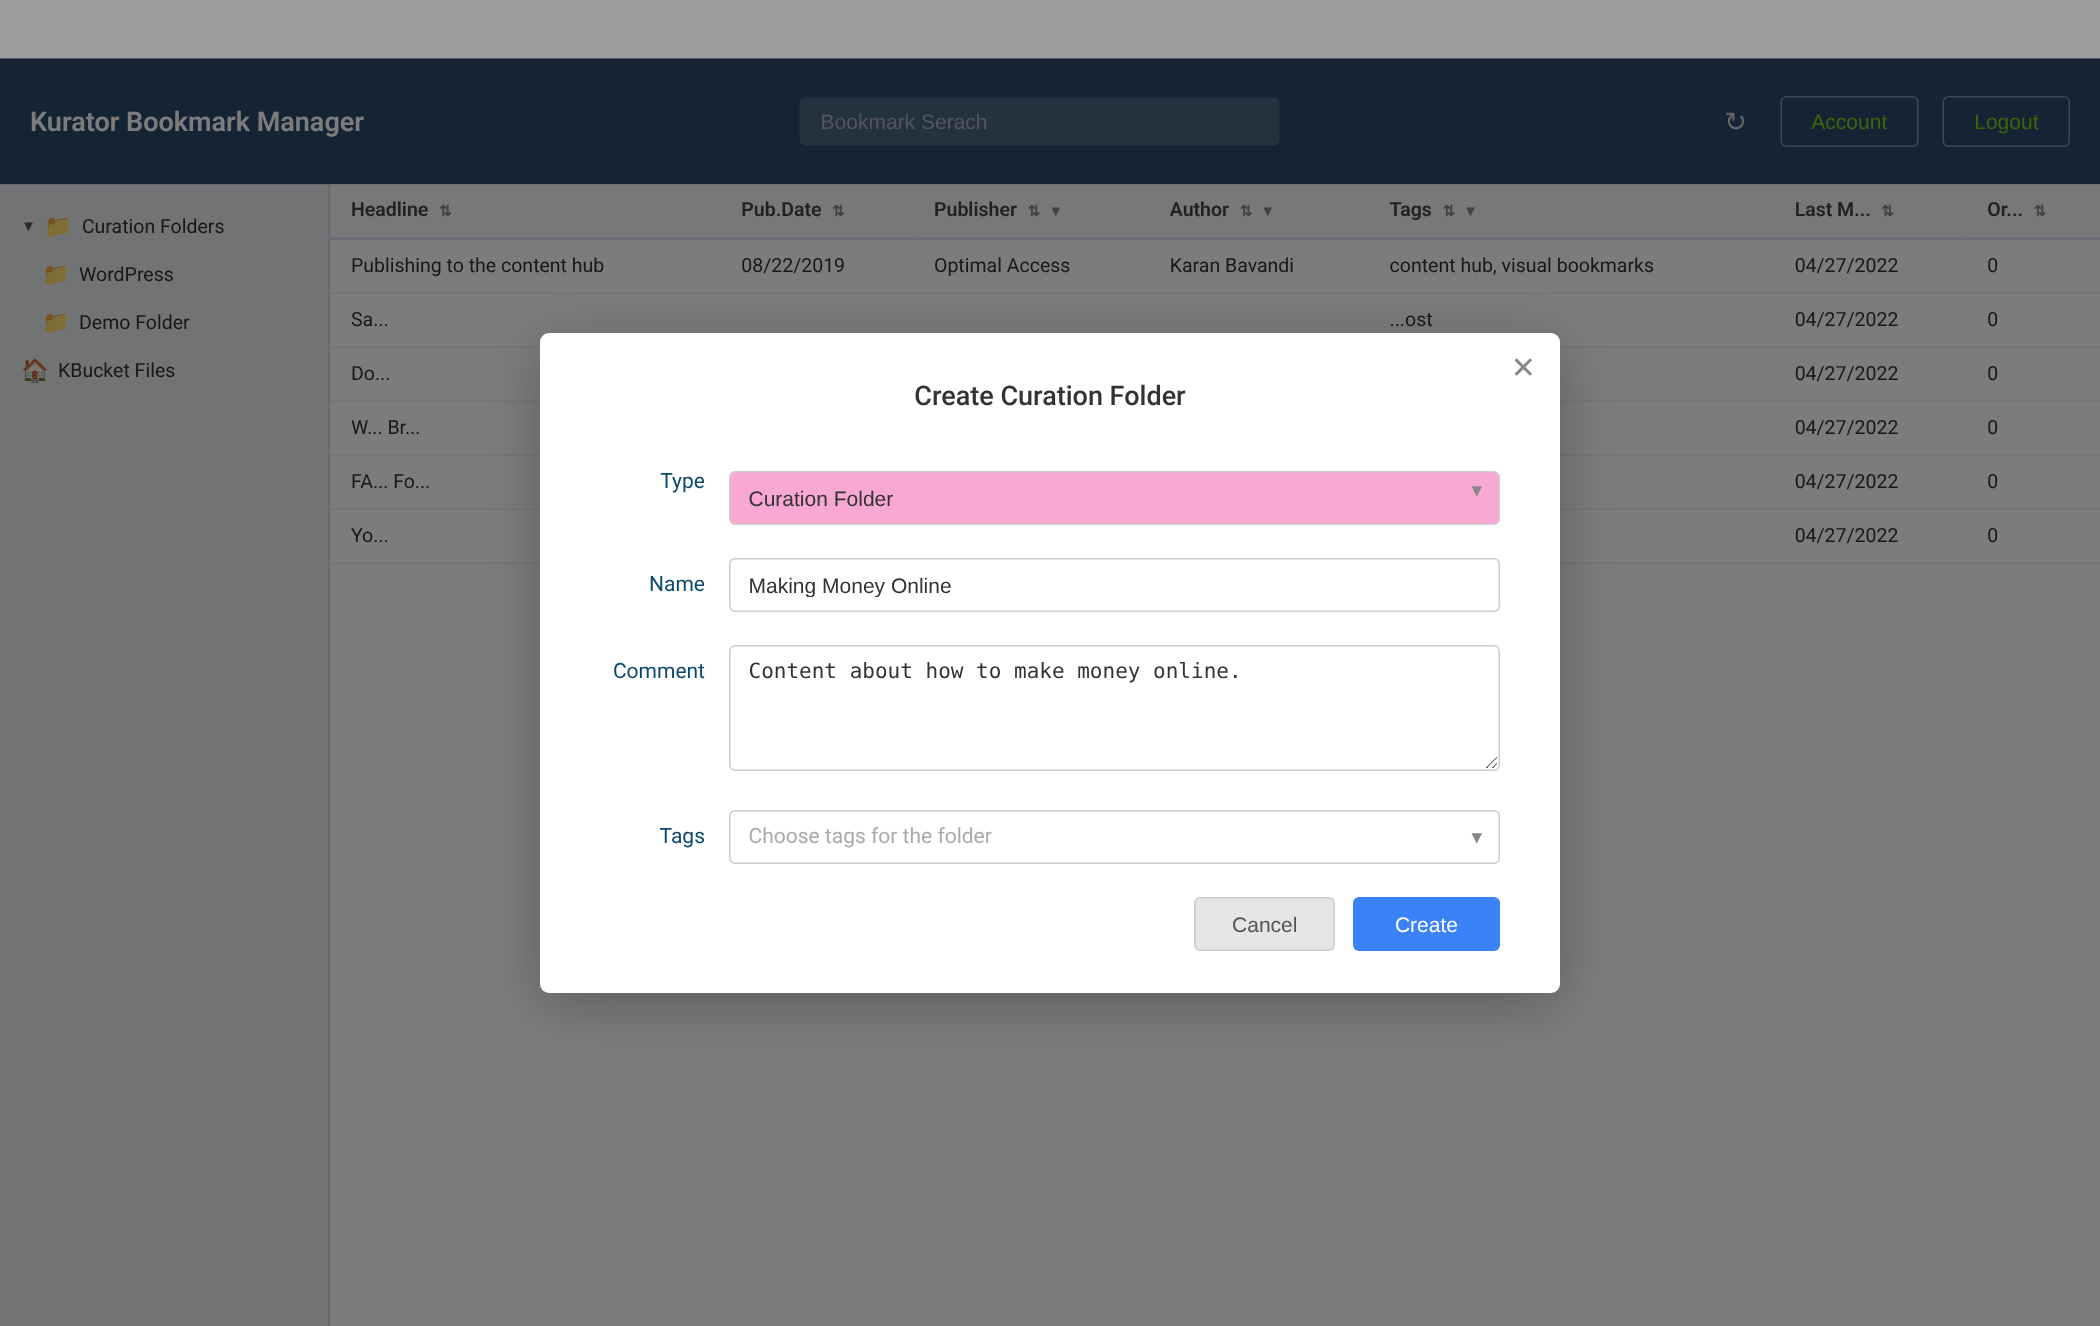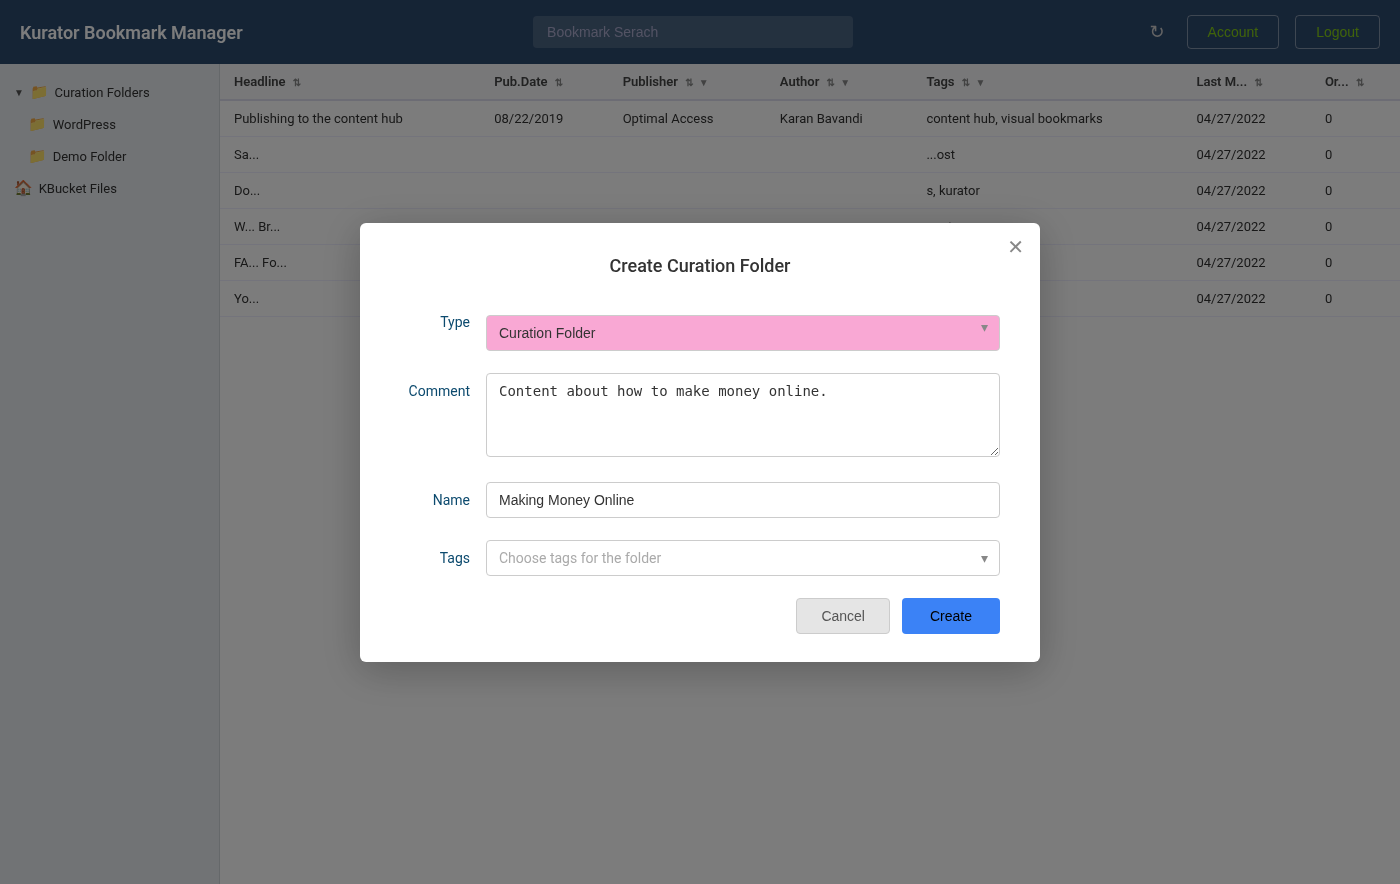--- a/index.html
+++ b/index.html
@@ -1,25 +1,26 @@
 <!DOCTYPE html>
 <html><head>
   <meta charset="utf-8">
   <style>
     * { box-sizing: border-box; margin: 0; padding: 0; }
     body { font-family: -apple-system, BlinkMacSystemFont, 'Segoe UI', Roboto, sans-serif; font-size: 14px; background: #f0f2f5; }
 
     
     .header {
       background: #2c4a6e;
-      height: 64px;
+      height: 84px;
       display: flex;
       align-items: center;
       padding: 0 20px;
       gap: 16px;
+      margin-top: 39px;
     }
     .header-title {
       color: #fff;
       font-size: 18px;
       font-weight: 600;
       flex: 0 0 auto;
     }
     .header-search-wrap {
       flex: 1;
       display: flex;
@@ -253,21 +254,21 @@
       background: #e5e5e5;
       color: #555;
       font-size: 14px;
       cursor: pointer;
     }
     .btn-create {
       padding: 9px 28px;
       border: none;
       border-radius: 4px;
       background: #3b82f6;
-      color: #000000;
+      color: #ffffff;
       font-size: 14px;
       font-weight: 500;
       cursor: pointer;
     }
 
     
     .bg-dimmed {
       filter: brightness(0.75);
       pointer-events: none;
       user-select: none;
@@ -416,30 +417,30 @@
       <div class="form-label">Type</div>
       <div class="form-control">
         <div class="select-wrap">
           <select id="type-select">
           <option value="Curation Folder">Curation Folder</option><option value="KBucket Folder">KBucket Folder</option></select>
         </div>
       </div>
     </div>
 
     <div class="form-row">
+      <div class="form-label">Name</div>
+      <div class="form-control">
+        <input type="text" class="text-input" id="name-input" value="Making Money Online" style="">
+      </div>
+    </div>
+
+    <div class="form-row">
       <div class="form-label">Comment</div>
       <div class="form-control">
         <textarea class="textarea-input" id="comment-input" rows="4" style="">Content about how to make money online.</textarea>
-      </div>
-    </div>
-
-    <div class="form-row">
-      <div class="form-label">Name</div>
-      <div class="form-control">
-        <input type="text" class="text-input" id="name-input" value="Making Money Online" style="">
       </div>
     </div>
 
     <div class="form-row">
       <div class="form-label">Tags</div>
       <div class="form-control">
         <div class="tags-select-wrap">
           <div class="tags-input" id="tags-placeholder-text">Choose tags for the folder</div>
         </div>
       </div>

